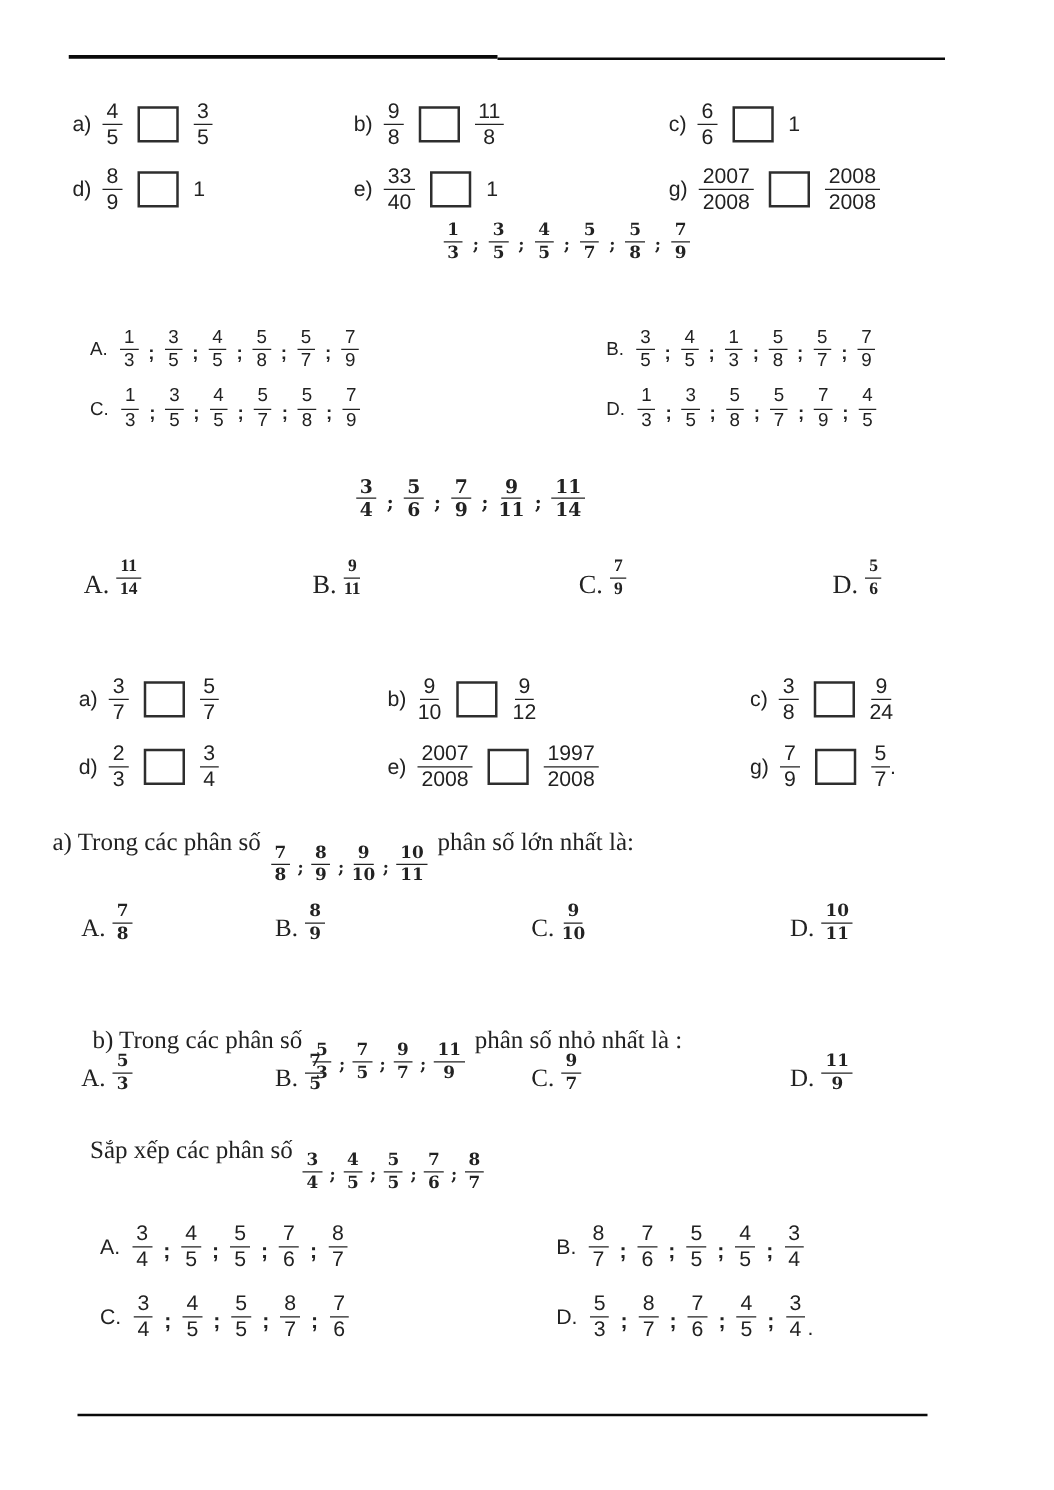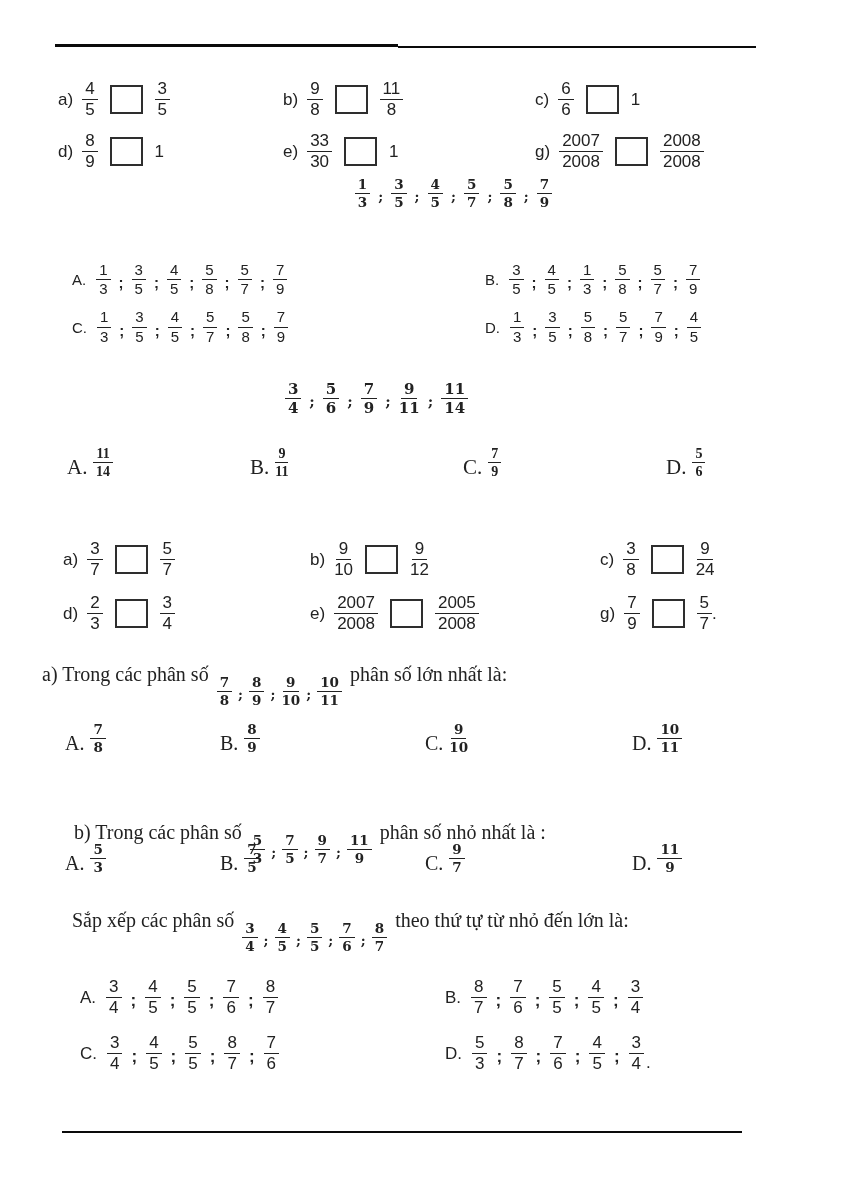--- a/index.html
+++ b/index.html
@@ -107,21 +107,21 @@
               <span class="num">8</span>
               <span class="den">9</span>
             </span></span>
         <span class="box"></span>
         <span class="fr"><span class="whole">1</span></span>
       </div>
       <div class="cmp">
         <span class="lbl">e)</span>
         <span class="fr"><span class="frac">
               <span class="num">33</span>
-              <span class="den">30</span>
+              <span class="den">40</span>
             </span></span>
         <span class="box"></span>
         <span class="fr"><span class="whole">1</span></span>
       </div>
       <div class="cmp">
         <span class="lbl">g)</span>
         <span class="fr"><span class="frac">
               <span class="num">2007</span>
               <span class="den">2008</span>
             </span></span>
@@ -428,21 +428,21 @@
             </span></span>
       </div>
       <div class="cmp">
         <span class="lbl">e)</span>
         <span class="fr"><span class="frac">
               <span class="num">2007</span>
               <span class="den">2008</span>
             </span></span>
         <span class="box"></span>
         <span class="fr"><span class="frac">
-              <span class="num">2005</span>
+              <span class="num">1997</span>
               <span class="den">2008</span>
             </span></span>
       </div>
       <div class="cmp">
         <span class="lbl">g)</span>
         <span class="fr"><span class="frac">
               <span class="num">7</span>
               <span class="den">9</span>
             </span></span>
         <span class="box"></span>
@@ -586,21 +586,21 @@
         <span class="sep">;</span>
         <span class="frac">
           <span class="num">7</span>
           <span class="den">6</span>
         </span>
         <span class="sep">;</span>
         <span class="frac">
           <span class="num">8</span>
           <span class="den">7</span>
         </span>
-      </span><span>theo thứ tự từ nhỏ đến lớn là:</span>
+      </span>
   </div>
 
   <div class="abs sans" style="top:978px">
     <div class="opt6-grid">
       <div class="optrow">
         <span class="olbl">A.</span>
         <span class="fl">
             <span class="frac">
               <span class="num">3</span>
               <span class="den">4</span>

